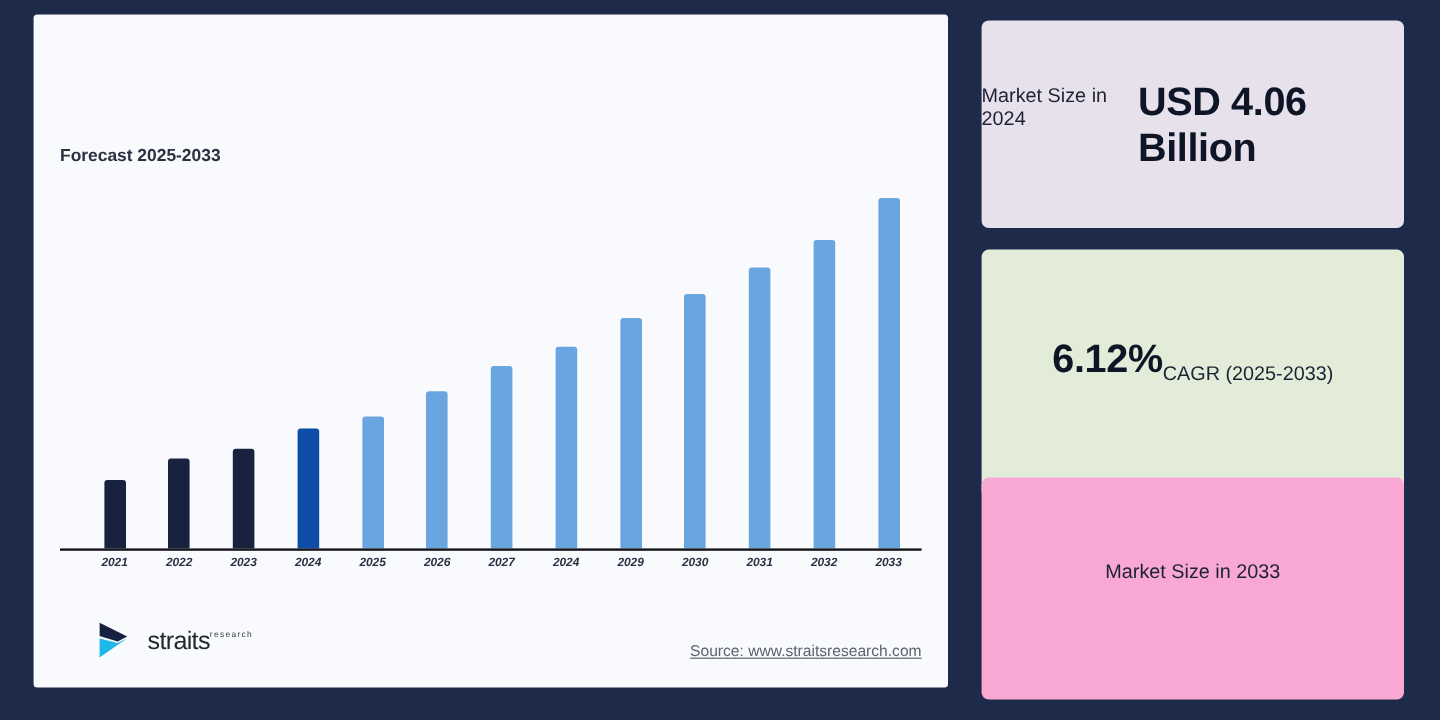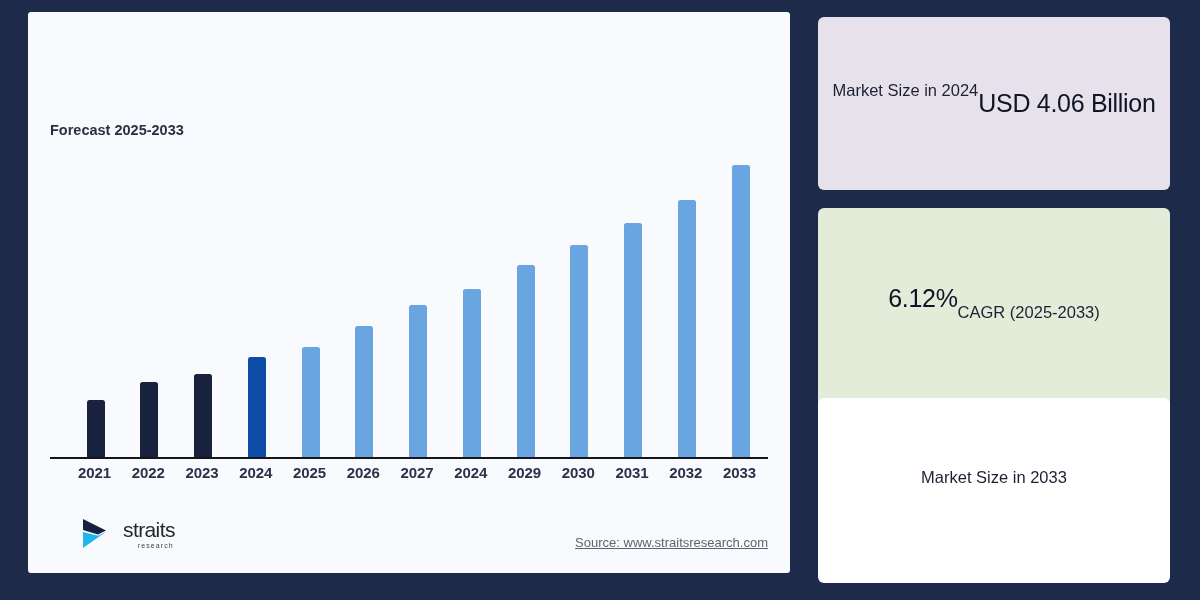--- a/index.html
+++ b/index.html
@@ -92,37 +92,38 @@
   #xlabels {
     position:absolute;
     left:50px;
     top:452px;
     width:680px;
     display:flex;
     justify-content:space-between;
   }
   .xlabel {
     width:35px;
-    text-align:left;
-    font-size:15px;
+    text-align:center;
+    font-size:10px;
     font-weight:bold;
     color:#2b3246;
     letter-spacing:-0.1px;
+    font-style:italic;
   }
 
   
   #logo {
     position:absolute;
     left:52px; top:505px;
     display:flex;
     align-items:center;
     gap:7px;
   }
   #logo-mark { width:36px; height:34px; display:block; }
-  #logo-text { display:flex; flex-direction:column; line-height:1; }
+  #logo-text { display:flex; line-height:1; }
   #logo-word {
     font-size:21px;
     color:#23282f;
     letter-spacing:-0.6px;
     font-weight:normal;
   }
   #logo-sub {
     font-size:7px;
     color:#3a3f47;
     letter-spacing:1.1px;
@@ -145,30 +146,30 @@
     left:818px;
     width:352px;
     border-radius:6px;
     display:flex;
     flex-direction:row;
     align-items:center;
     justify-content:center;
   }
   #panel-0 { top:17px;  height:173px; background:#e7e1ec; }
   #panel-1 { top:208px; height:208px; background:#e2ecd8; }
-  #panel-2 { top:398px; height:185px; background:#ffffff; }
+  #panel-2 { top:398px; height:185px; background:#f9a8d4; }
 
   .panel-label {
     font-size:16.5px;
     color:#1c2233;
     font-weight:normal;
   }
   .panel-value {
-    font-size:25px;
-    font-weight:normal;
+    font-size:33px;
+    font-weight:bold;
     color:#0e1526;
     letter-spacing:-0.3px;
   }
 
   #panel-0 .panel-label { margin-bottom:27px; }
   #panel-1 .panel-value { margin-bottom:27px; }
   #panel-2 .panel-label { margin-bottom:27px; }
 </style>
 </head>
 <body>

